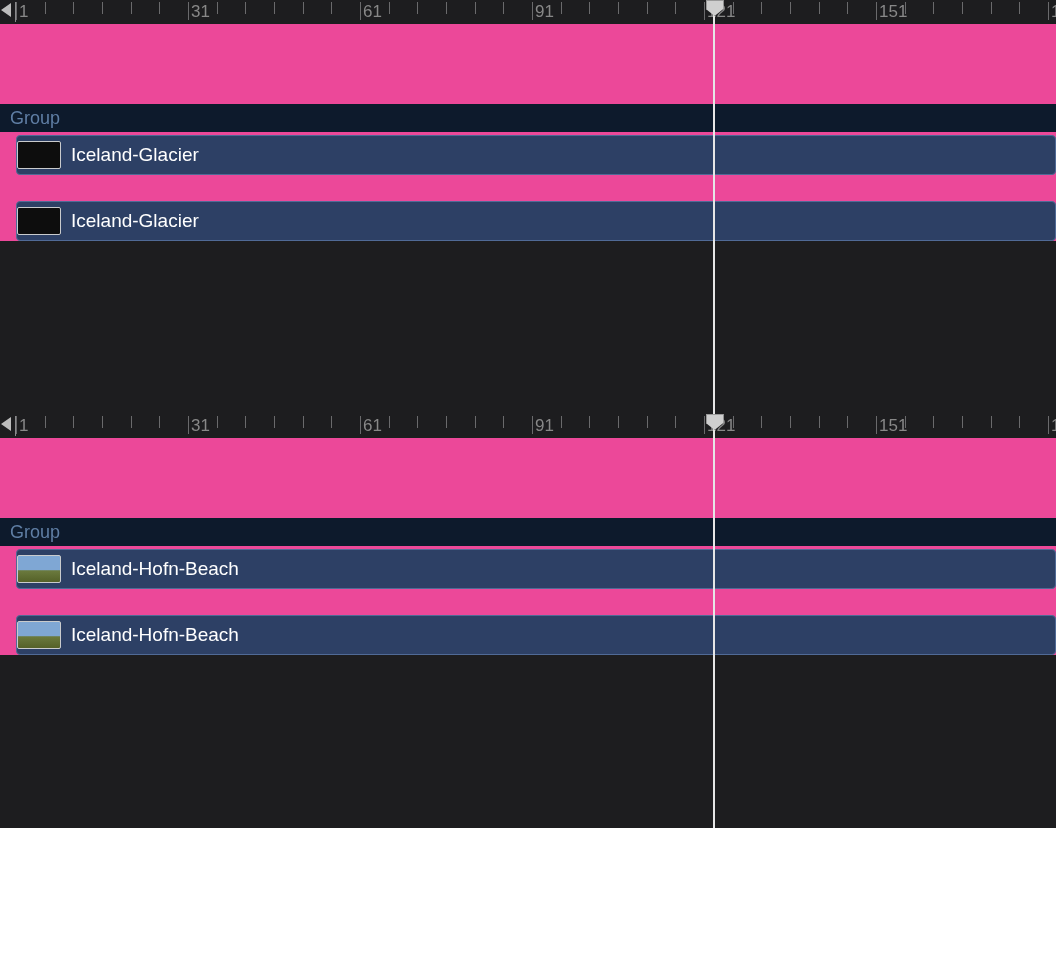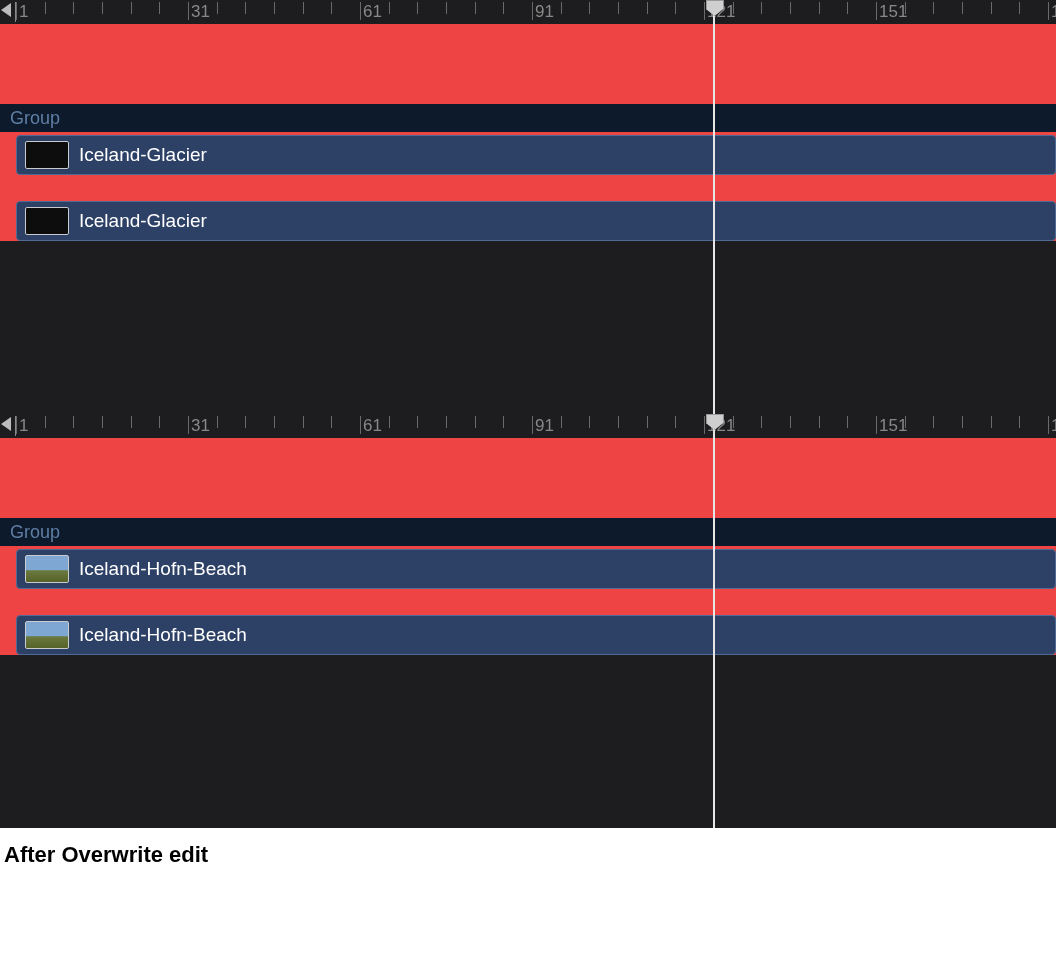--- a/index.html
+++ b/index.html
@@ -4,24 +4,24 @@
 <style>
   html,body{margin:0;padding:0;background:#fff;font-family:-apple-system,BlinkMacSystemFont,"Segoe UI",Helvetica,Arial,sans-serif;}
   .page{width:1056px;}
   .panel{position:relative;width:1056px;background:#1d1d1f;overflow:hidden;}
   .ruler{position:relative;height:24px;background:#1d1d1f;}
   .ruler-start{position:absolute;left:0;top:2px;color:#bcbcbc;font-size:15px;user-select:none;}
   .ruler-start svg{display:block;}
   .tick{position:absolute;top:2px;width:1px;height:12px;background:#6a6a6c;}
   .tick.major{height:18px;}
   .tick-label{position:absolute;top:2px;color:#888;font-size:17px;white-space:nowrap;}
-  .track-area{position:relative;background:#ef4444;}
+  .track-area{position:relative;background:#ec4899;}
   .spacer{height:80px;}
   .group-header{height:28px;background:#0d1a2c;color:#5f7ea4;font-size:18px;display:flex;align-items:center;padding-left:10px;box-sizing:border-box;}
-  .clip{height:40px;background:#2d4065;border:1px solid #506a96;border-radius:4px;display:flex;align-items:center;padding-left:8px;box-sizing:border-box;margin:3px 0;}
+  .clip{height:40px;background:#2d4065;border:1px solid #506a96;border-radius:4px;display:flex;align-items:center;box-sizing:border-box;margin:3px 0;}
   .clip.second{margin-top:26px;}
   .thumb{width:42px;height:26px;border:1px solid #c9cbcd;background:#0d0d0d;border-radius:2px;flex:0 0 auto;}
   .thumb.photo{background:linear-gradient(to bottom,#7fa7d4 0%,#7fa7d4 55%,#6b7a3e 56%,#556128 100%);}
   .clip-label{color:#fff;font-size:19px;margin-left:10px;white-space:nowrap;}
   .playhead{position:absolute;top:0;bottom:0;width:2px;background:#e6e6e6;}
   .playhead::before{content:"";position:absolute;top:0;left:-7px;width:16px;height:14px;background:#cfcfcf;border:1px solid #999;clip-path:polygon(0 0,100% 0,100% 55%,50% 100%,0 55%);}
   .caption{font-size:22px;font-weight:700;color:#000;padding:14px 4px 22px 4px;}
   .caption.last{padding-bottom:4px;}
   .left-marker{position:absolute;left:15px;top:2px;width:1px;height:20px;background:#8a8a8c;}
   
@@ -170,15 +170,14 @@
         </div>
         <div class="clip second">
           <div class="thumb photo"></div>
           <span class="clip-label">Iceland-Hofn-Beach</span>
         </div>
       </div>
     </div>
     <div class="playhead" id="playhead-b" style="left: 712.6px;"></div>
   </div>
 
-  <div class="caption last">After Overwrite edit</div>
 
 </div>
 
 </body></html>

